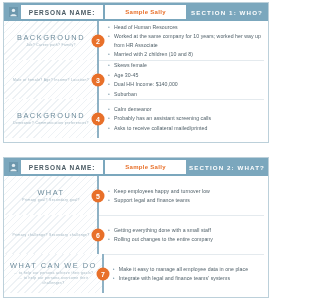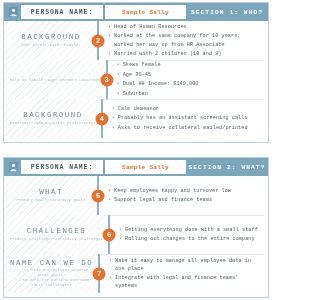--- a/index.html
+++ b/index.html
@@ -15,21 +15,20 @@
   }
   .page {
     width: 272px;
     height: 300px;
     box-sizing: border-box;
     padding: 2px 3px 2px 3px;
     display: flex;
     flex-direction: column;
     gap: 14px;
     background: #ffffff;
-    font-family: Liberation Mono, monospace;
   }
 
   
   .card {
     border: 1px solid #bcd0da;
     background: #ffffff;
     display: flex;
     flex-direction: column;
     overflow: hidden;
     flex: 1 1 0;
@@ -369,42 +368,41 @@
           </div>
           <div class="bullet">
             <span class="bullet-dot">•</span>
             <span class="bullet-text">Support legal and finance teams</span>
           </div>
         </div>
       </div>
 
       <div class="row">
         <div class="row-label">
-          <div class="row-title">CHALLENGES</div>
           <div class="row-sub">Primary challenge? Secondary challenge?</div>
         </div>
         <div class="row-divider">
           <div class="divider-line"></div>
           <div class="badge">6</div>
         </div>
         <div class="row-content">
           <div class="bullet">
             <span class="bullet-dot">•</span>
             <span class="bullet-text">Getting everything done with a small staff</span>
           </div>
           <div class="bullet">
             <span class="bullet-dot">•</span>
             <span class="bullet-text">Rolling out changes to the entire company</span>
           </div>
         </div>
       </div>
 
       <div class="row">
         <div class="row-label">
-          <div class="row-title">NAME CAN WE DO</div>
+          <div class="row-title">WHAT CAN WE DO</div>
           <div class="row-sub" style="white-space: pre-line;">... to help our persona achieve their goals?
 ... to help our persona overcome their challenges?</div>
         </div>
         <div class="row-divider">
           <div class="divider-line"></div>
           <div class="badge">7</div>
         </div>
         <div class="row-content">
           <div class="bullet">
             <span class="bullet-dot">•</span>

